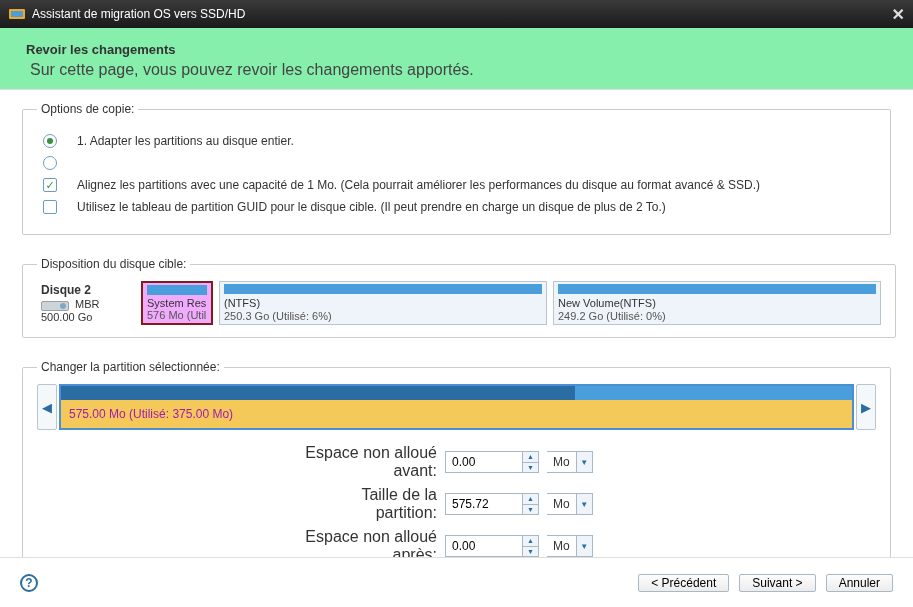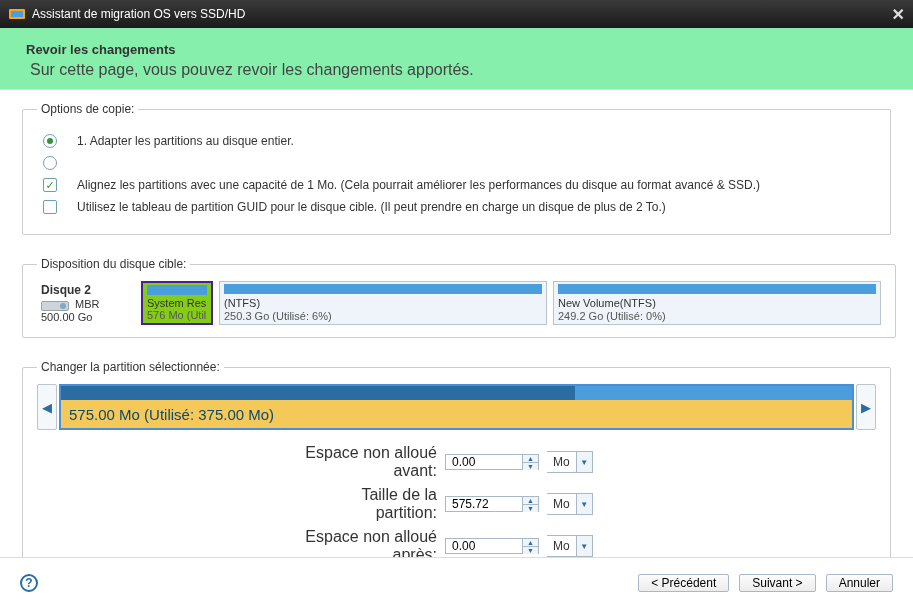--- a/index.html
+++ b/index.html
@@ -21,37 +21,37 @@
     .checkbox.checked{background:#fff}
     .checkbox.checked::after{content:"✓";color:#3a8f3a;font-size:11px;line-height:1}
     .disk-layout{display:flex;gap:6px;align-items:stretch}
     .disk-info{width:98px;padding:2px 4px}
     .disk-info .name{font-weight:bold;font-size:12px}
     .disk-info .mbr{font-size:11px;color:#333}
     .disk-info .size{font-size:11px;color:#333}
     .hdd-icon{width:28px;height:10px;background:#cfd4d8;border:1px solid #9aa0a6;border-radius:2px;display:inline-block;margin-top:4px;position:relative}
     .hdd-icon::after{content:"";position:absolute;right:2px;top:1px;width:6px;height:6px;border-radius:50%;background:#7fa9c9}
     .part{border:1px solid #b9c5cf;background:#eef4f9;padding:2px 4px;font-size:11px;display:flex;flex-direction:column;justify-content:space-between}
-    .part.selected{border:2px solid #4c1d95;background:#84cc16}
+    .part.selected{border:2px solid #7f1d1d;background:#f0abfc}
     .part-bar{height:10px;background:#d6e4f0;margin-bottom:2px;position:relative}
     .part-bar-fill{height:100%;background:#4a9edb}
     .part.selected .part-bar{background:#e8a43a}
     .part.selected .part-bar-fill{background:#4a9edb}
     .part-label{color:#333}
     .part-usage{color:#555}
     .sel-part-wrap{display:flex;align-items:center;gap:2px}
     .arrow-btn{width:20px;height:46px;border:1px solid #b9c5cf;background:#f4f8fb;display:flex;align-items:center;justify-content:center;cursor:pointer;border-radius:2px;color:#2b6da3;font-size:13px}
     .sel-part-box{flex:1;border:2px solid #4a8fd6;background:#f5c85a;height:46px;display:flex;flex-direction:column}
     .sel-part-bar{height:14px;background:#4a9edb;display:flex}
     .sel-part-bar .used{background:#2b6da3;height:100%}
-    .sel-part-text{flex:1;display:flex;align-items:center;padding-left:8px;font-size:15px;color:#0c4a6e}
+    .sel-part-text{flex:1;display:flex;align-items:center;padding-left:8px;font-size:12px;color:#a21caf}
     .form-rows{margin-top:14px;display:flex;flex-direction:column;gap:6px;padding-left:260px}
     .form-row{display:flex;align-items:center;gap:8px}
     .form-row label{width:140px;text-align:right;font-size:16px}
-    .spinner{display:flex;border:1px solid #a9b8c6;height:16px}
+    .spinner{display:flex;border:1px solid #a9b8c6;height:22px}
     .spinner input{width:76px;border:none;padding:0 6px;font-size:12px;outline:none}
     .spin-btns{width:16px;display:flex;flex-direction:column;border-left:1px solid #a9b8c6}
     .spin-btns div{flex:1;display:flex;align-items:center;justify-content:center;font-size:7px;color:#2b6da3;background:#eef4f9;cursor:pointer}
     .spin-btns div:first-child{border-bottom:1px solid #a9b8c6}
     .unit-combo{display:flex;align-items:center;height:22px;border:1px solid #a9b8c6;border-left:none}
     .unit-combo span{padding:0 6px;font-size:12px}
     .unit-combo .dd{width:16px;display:flex;align-items:center;justify-content:center;border-left:1px solid #a9b8c6;color:#2b6da3;font-size:8px;background:#eef4f9;height:100%;cursor:pointer}
     .footer{position:absolute;bottom:0;left:0;right:0;height:50px;border-top:1px solid #ddd;background:#fff;display:flex;align-items:center;padding:0 20px;gap:10px}
     .help-link{display:flex;align-items:center;gap:6px;color:#2b6da3;text-decoration:underline;cursor:pointer}
     .help-icon{width:18px;height:18px;border-radius:50%;border:2px solid #2b6da3;color:#2b6da3;display:flex;align-items:center;justify-content:center;font-weight:bold;font-size:12px}

